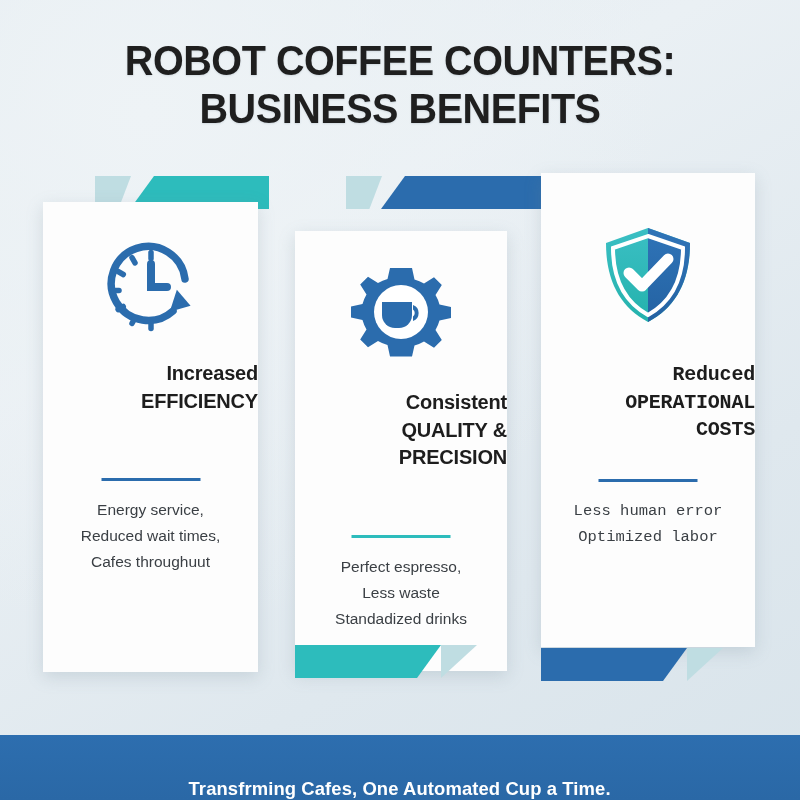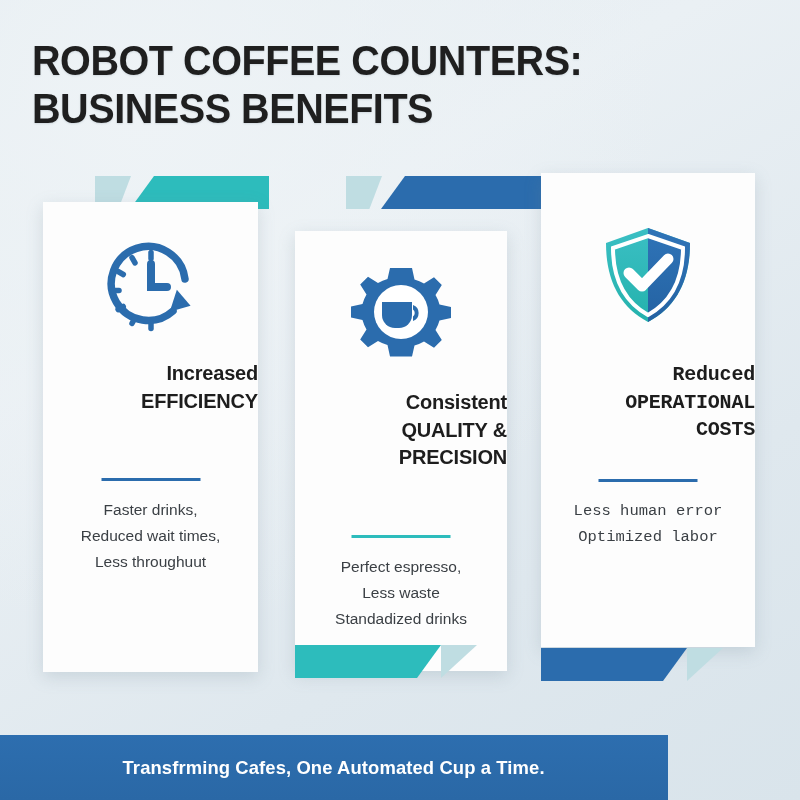--- a/index.html
+++ b/index.html
@@ -13,20 +13,21 @@
     position:relative;
     width:800px; height:800px;
     background:
       radial-gradient(circle at 18% 14%, #eef3f6 0%, rgba(238,243,246,0) 55%),
       linear-gradient(150deg, #e4ecf1 0%, #eaf0f4 32%, #dfe8ee 70%, #d9e4eb 100%);
   }
 
   
   .title-wrap {
     position:absolute; left:0; top:36px; width:800px;
+    text-align:center;
   }
   .title-line {
     display:block;
     font-weight:bold;
     font-size:43px;
     line-height:48px;
     letter-spacing:-0.5px;
     color:#1f1f1f;
     transform:scaleX(0.92);
     text-shadow:0 1px 2px rgba(90,110,125,0.18);
@@ -118,23 +119,23 @@
     line-height:26px;
     color:#3a3f44;
   }
   .c1 .body-text { top:295px; }
   .c2 .body-text { top:323px; }
   .c3 .body-text { top:325px; }
   .body-text span { display:block; white-space:nowrap; }
 
   
   .footer {
-    position:absolute; left:0; bottom:0; width:668px; height:65px;
+    position:absolute; left:0; bottom:0; width:800px; height:65px;
     background:linear-gradient(180deg,#2d6eaf 0%, #2a68a6 100%);
-    display:flex; align-items:center; justify-content:center;
+    display:flex; align-items:flex-end; justify-content:center;
   }
   .footer-text {
     color:#ffffff;
     font-size:19px;
     font-weight:bold;
     letter-spacing:0.1px;
     transform:scaleX(0.97);
   }
 </style>
 </head>
@@ -177,23 +178,23 @@
         </g>
         <path d="M74,57 L74,80 L92,68 Z" fill="#2b6cad" transform="rotate(18 83 68)"></path>
       </svg>
     </div>
     <div class="heading">
       <span class="ln1">Increased</span>
       <span class="ln2">EFFICIENCY</span>
     </div>
     <div class="divider"></div>
     <div class="body-text">
-      <span>Faster drinks,</span>
+      <span>Energy service,</span>
       <span>Reduced wait times,</span>
-      <span>Less throughuut</span>
+      <span>Cafes throughuut</span>
     </div>
   </div>
 
   <div class="card c2">
     <div class="icon-box">
       <svg width="104" height="104" viewBox="0 0 104 104" aria-hidden="true">
         <g fill="#2b6cad">
           <path d="M52,4 l11,0 2.5,11.5 a38,38 0 0 1 9.5,4 l10,-6.3 7.8,7.8 -6.3,10 a38,38 0 0 1 4,9.5 l11.5,2.5 0,11 -11.5,2.5 a38,38 0 0 1 -4,9.5 l6.3,10 -7.8,7.8 -10,-6.3 a38,38 0 0 1 -9.5,4 L63,92.5 l-11,0 -11,0 -2.5,-11.5 a38,38 0 0 1 -9.5,-4 l-10,6.3 -7.8,-7.8 6.3,-10 a38,38 0 0 1 -4,-9.5 L2,53.5 l0,-11 11.5,-2.5 a38,38 0 0 1 4,-9.5 l-6.3,-10 7.8,-7.8 10,6.3 a38,38 0 0 1 9.5,-4 L41,4 z"></path>
           <circle cx="52" cy="48" r="27" fill="#ffffff"></circle>
           <path d="M33,38 h30 v13 a13,13 0 0 1 -13,13 h-4 a13,13 0 0 1 -13,-13 z"></path>

